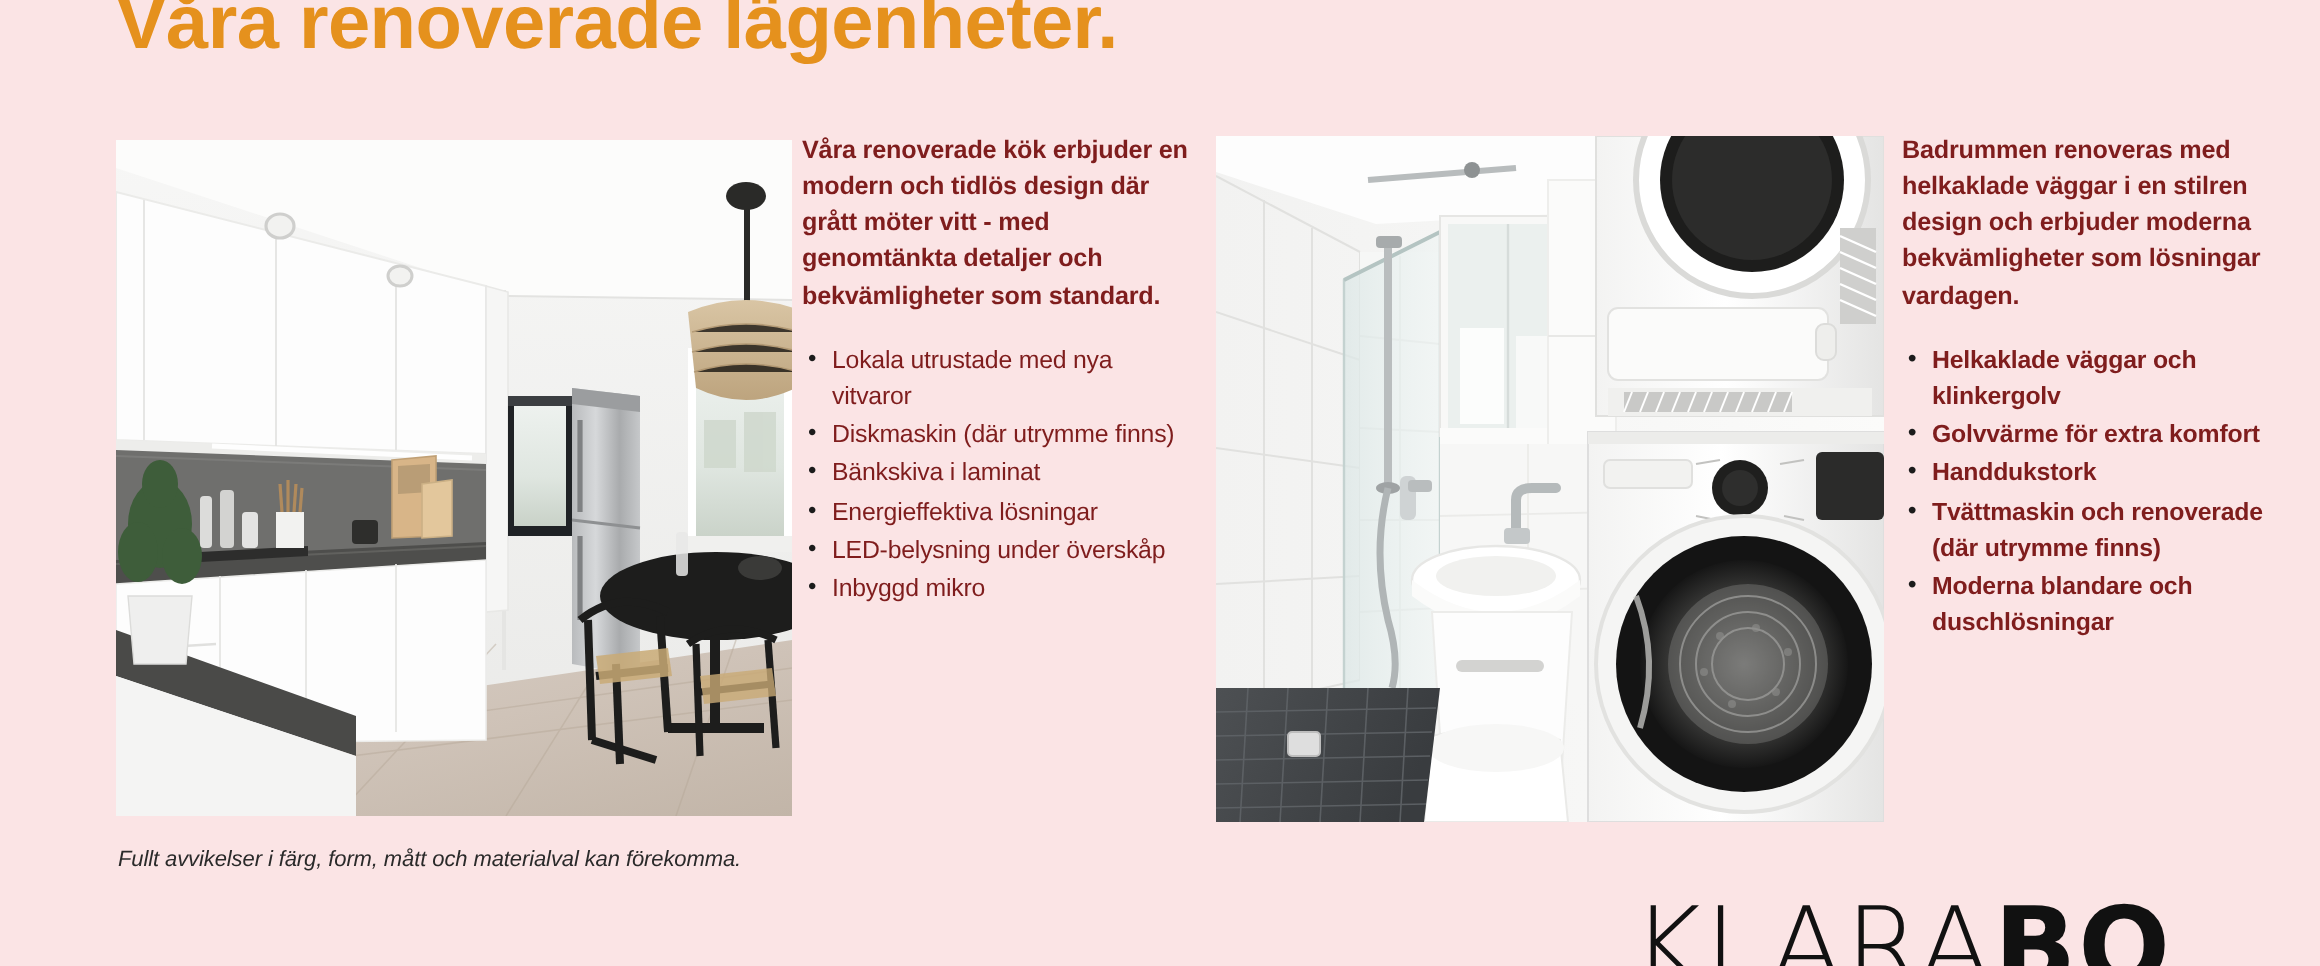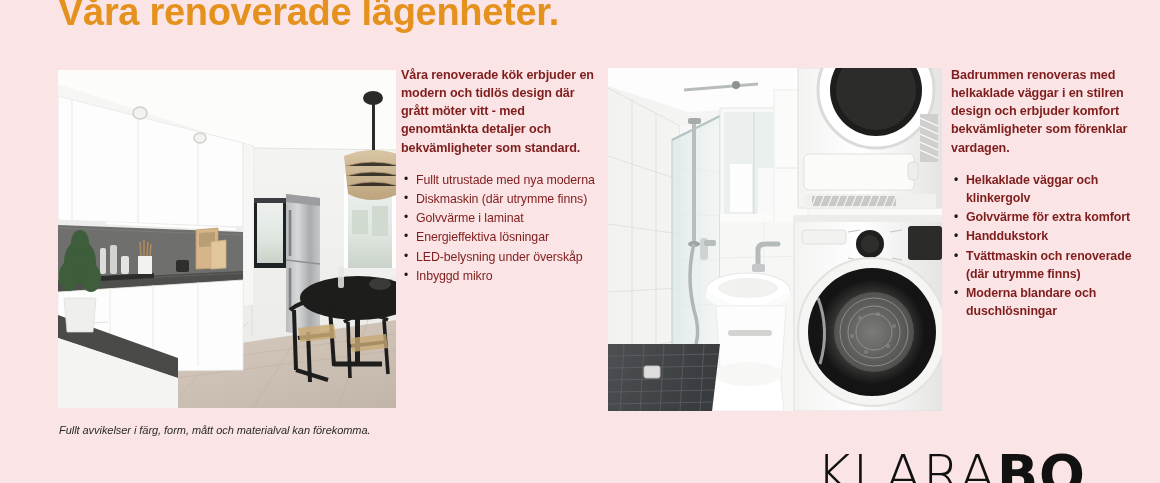--- a/index.html
+++ b/index.html
@@ -465,31 +465,31 @@
         <circle cx="258" cy="284" r="2"></circle>
           <circle cx="244" cy="268" r="2"></circle>
       </g>
       <path d="M210 230 Q222 262 212 296" stroke="#d5d5d3" stroke-width="3" fill="none" opacity="0.7"></path>
     </svg>
   </div>
 
   <div class="col col-kitchen">
     <p class="col-head">Våra renoverade kök erbjuder en modern och tidlös design där grått möter vitt - med genomtänkta detaljer och bekvämligheter som standard.</p>
     <ul class="bullets">
-      <li>Fullt utrustade med nya moderna</li>
+      <li>Lokala utrustade med nya vitvaror</li>
       <li>Diskmaskin (där utrymme finns)</li>
-      <li>Golvvärme i laminat</li>
+      <li>Bänkskiva i laminat</li>
       <li>Energieffektiva lösningar</li>
       <li>LED-belysning under överskåp</li>
       <li>Inbyggd mikro</li>
     </ul>
   </div>
 
   <div class="col col-bath">
-    <p class="col-head">Badrummen renoveras med helkaklade väggar i en stilren design och erbjuder komfort bekvämligheter som förenklar vardagen.</p>
+    <p class="col-head">Badrummen renoveras med helkaklade väggar i en stilren design och erbjuder moderna bekvämligheter som lösningar vardagen.</p>
     <ul class="bullets">
       <li>Helkaklade väggar och klinkergolv</li>
       <li>Golvvärme för extra komfort</li>
       <li>Handdukstork</li>
       <li>Tvättmaskin och renoverade (där utrymme finns)</li>
       <li>Moderna blandare och duschlösningar</li>
     </ul>
   </div>
 
   <div class="footnote">Fullt avvikelser i färg, form, mått och materialval kan förekomma.</div>

